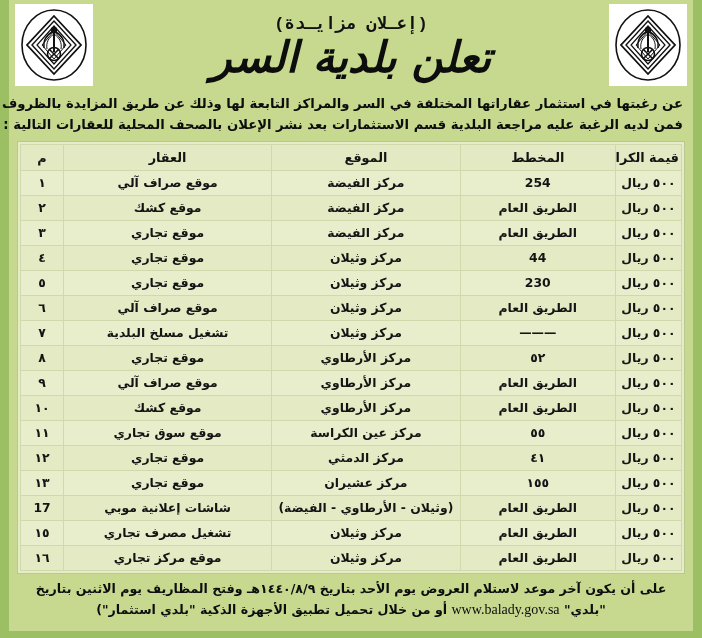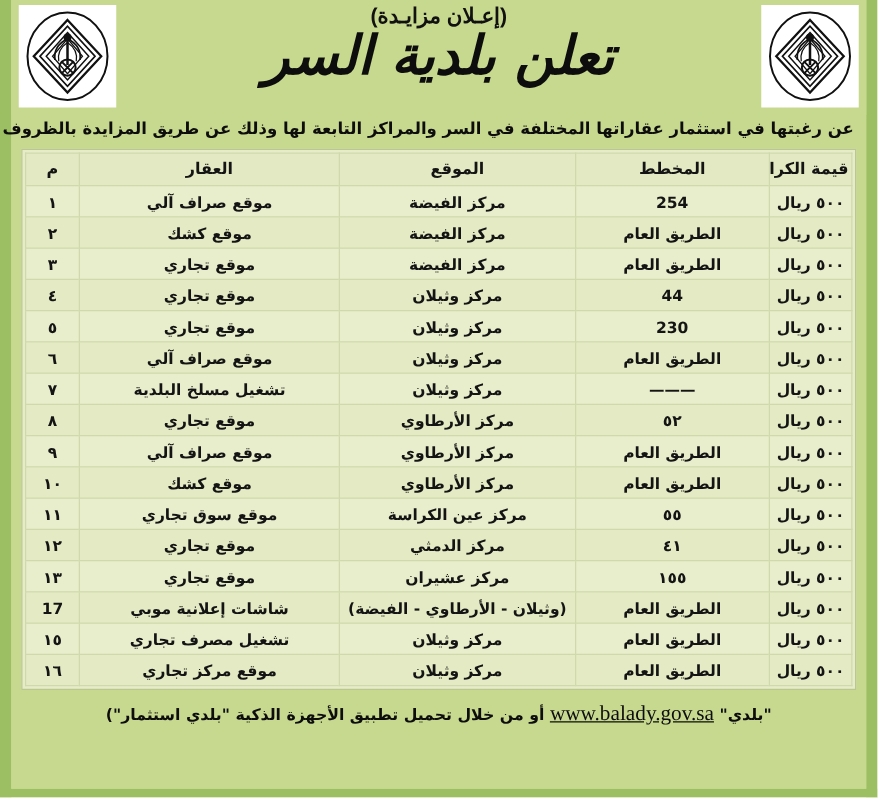--- a/index.html
+++ b/index.html
@@ -63,26 +63,26 @@
   .emblem svg { display: block; }
 
   .title-block {
     position: absolute;
     left: 95px;
     right: 95px;
     top: 0;
     text-align: center;
   }
   .subtitle {
-    font-family: Liberation Sans, sans-serif;
+    font-family: Liberation Mono, monospace;
     font-size: 17px;
     font-weight: bold;
     color: #111;
     letter-spacing: 1px;
-    margin-top: 4px;
+    margin-top: 16px;
     line-height: 1.1;
   }
   .main-title {
     font-family: "DejaVu Sans", sans-serif;
     font-size: 43px;
     font-weight: bold;
     color: #0d0d0d;
     line-height: 1.12;
     margin-top: -2px;
     letter-spacing: 1px;
@@ -148,22 +148,21 @@
     color: #0d0d0d;
     line-height: 1.62;
     padding: 5px 12px 0 12px;
   }
   .footer div { white-space: nowrap; }
   .url {
     font-family: "Liberation Serif", "DejaVu Serif", serif;
     font-weight: normal;
     direction: ltr;
     unicode-bidi: embed;
-    font-size: 17px;
-    text-decoration: underline;
+    font-size: 14px;
   }
 </style>
 </head>
 <body>
 
 <div id="page">
 
   <div class="frame-left"></div>
   <div class="frame-right"></div>
   <div class="frame-bottom"></div>
@@ -217,20 +216,21 @@
           </g>
           <circle cx="35" cy="22" r="3.2" fill="#111"></circle>
           <circle cx="35" cy="46" r="6.5" fill="none" stroke="#111" stroke-width="1.6"></circle>
           <path d="M30.5 41.5 L39.5 50.5 M39.5 41.5 L30.5 50.5" stroke="#111" stroke-width="1.6"></path>
         </svg>
       </div>
     </div>
 
     <div class="intro">
       <div>عن رغبتها في استثمار عقاراتها المختلفة في السر والمراكز التابعة لها وذلك عن طريق المزايدة بالظروف المختومة</div>
+      <div>فمن لديه الرغبة عليه مراجعة البلدية قسم الاستثمارات بعد نشر الإعلان بالصحف المحلية للعقارات التالية :</div>
     </div>
 
     <div class="table-wrap">
       <table>
         <colgroup>
           <col class="c-price">
           <col class="c-plan">
           <col class="c-loc">
           <col class="c-prop">
           <col class="c-no">
@@ -355,20 +355,21 @@
             <td>الطريق العام</td>
             <td>مركز وثيلان</td>
             <td>موقع مركز تجاري</td>
             <td>١٦</td>
           </tr>
         </tbody>
       </table>
     </div>
 
     <div class="footer">
+      <div>على أن يكون آخر موعد لاستلام العروض يوم الأحد بتاريخ ١٤٤٠/٨/٩هـ وفتح المظاريف يوم الاثنين بتاريخ</div>
       <div>
         <span>"بلدي"</span>
         <span class="url">www.balady.gov.sa</span>
         <span>أو من خلال تحميل تطبيق الأجهزة الذكية "بلدي استثمار")</span>
       </div>
     </div>
 
   </div>
 </div>
 

